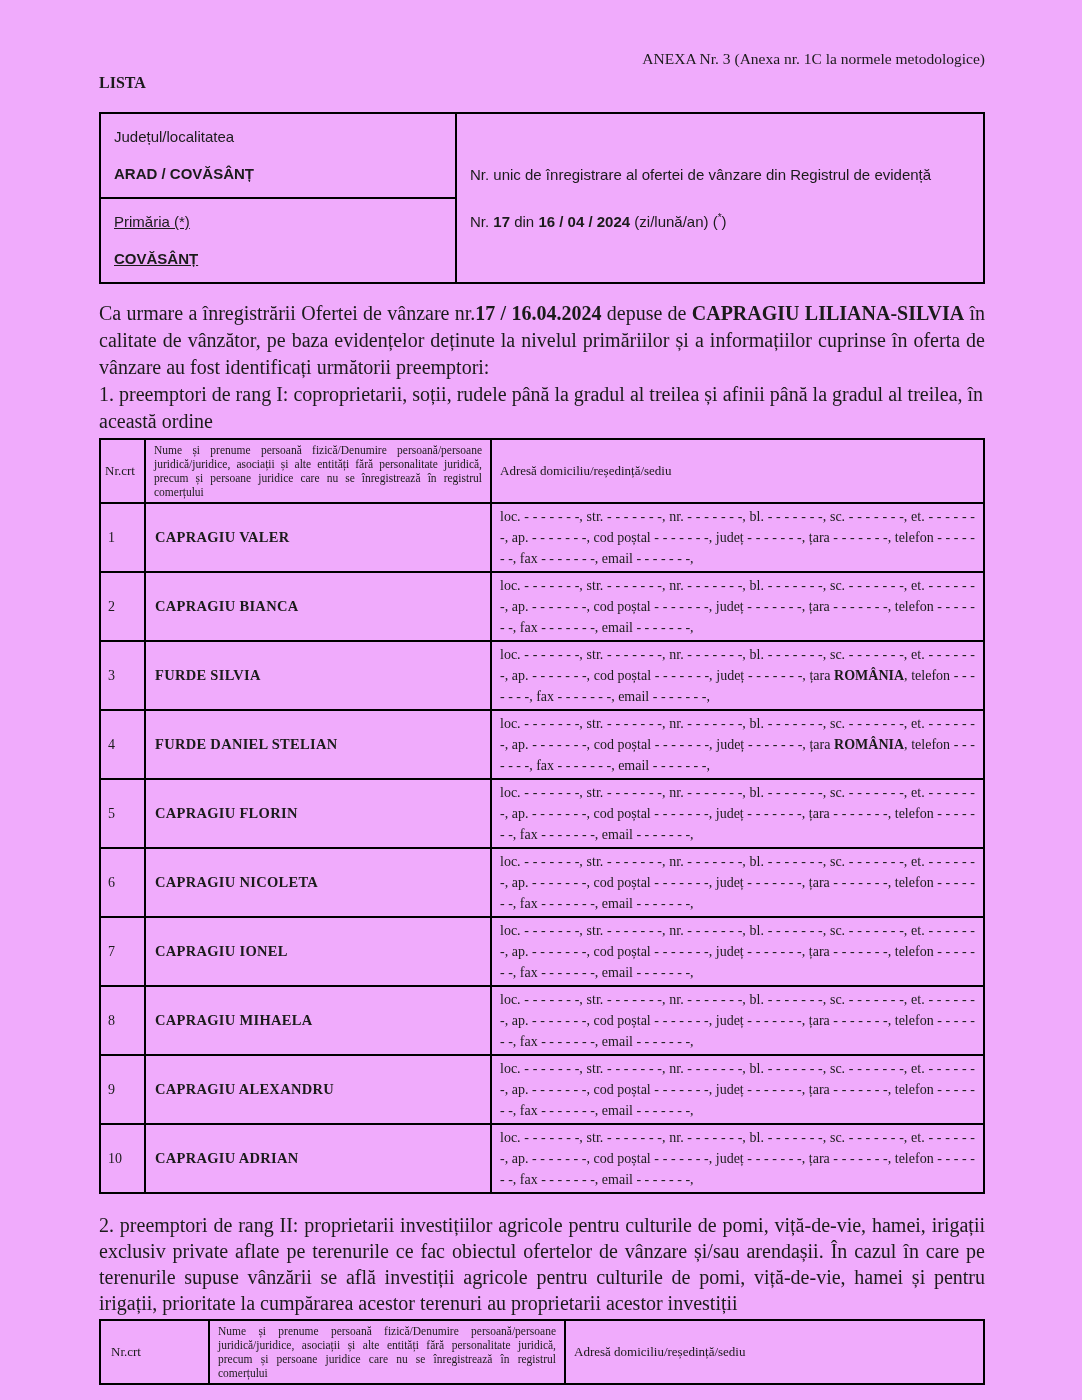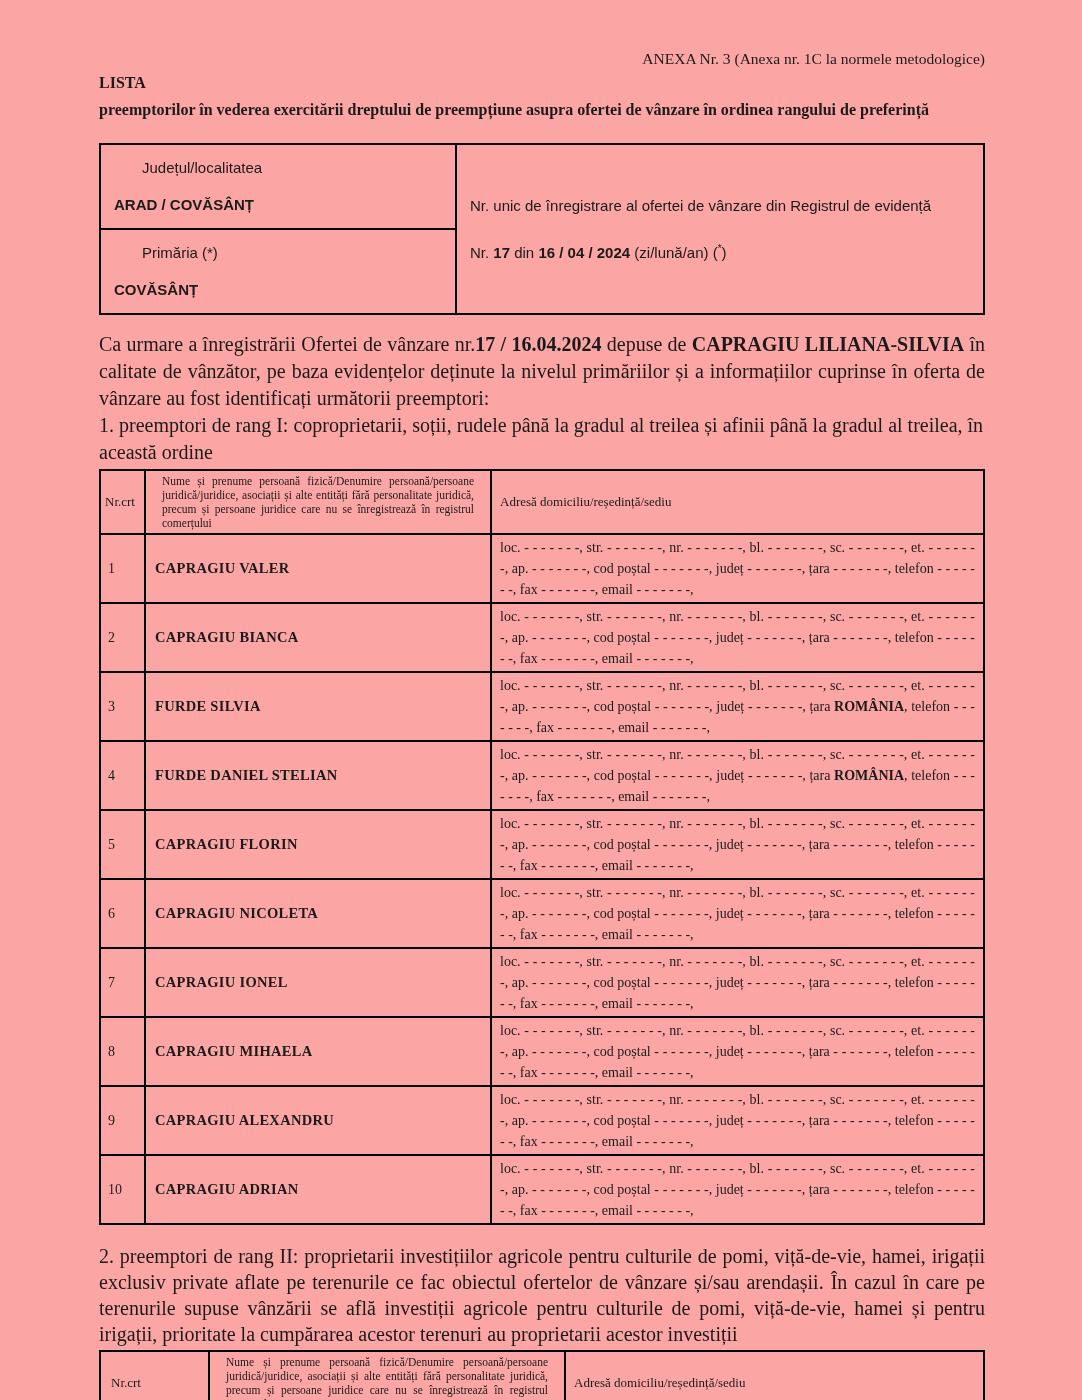--- a/index.html
+++ b/index.html
@@ -1,75 +1,74 @@
 <!DOCTYPE html>
 <html><head>
 <meta charset="utf-8">
 <style>
   html,body{margin:0;padding:0;background:#ffffff;}
   .page{
     position:relative;
     width:1082px;height:1400px;
-    background:#fca5a5;color:#1b1b1b;
+    background:#f0abfc;color:#1b1b1b;
     font-family:"Liberation Serif", serif;
     box-sizing:border-box;
     padding:0 97px 0 99px;
     overflow:hidden;
   }
   .b{font-weight:bold;}
   
   .hdr-right{text-align:right;font-size:15.5px;}
   .anexa-line{padding-top:50px;}
   .reg-line{margin-top:26px;}
   
   .title-block{font-weight:bold;font-size:16px;}
   .t1{margin-top:6px;}
   .t2{margin-top:4px;line-height:27px;}
   
   .info-box{width:100%;border-collapse:collapse;table-layout:fixed;margin-top:20px;
     font-family:"Liberation Sans", sans-serif;font-size:15px;}
   .info-box td{border:2px solid #000;vertical-align:middle;padding:8px 13px;box-sizing:border-box;}
   .ib-left{width:356px;line-height:30px;}
-  .ib-left .cell-top{font-weight:normal;margin-left:28px;}
+  .ib-left .cell-top{font-weight:normal;}
   .ib-left .cell-val{font-weight:bold;margin-top:7px;}
   .ib-r1 td{height:70px;}
-  .ib-r2 td{height:65px;}
+  .ib-r2 td{height:65px;text-decoration:underline;}
   .ib-right{line-height:43px;}
   .ib-right .jtext{text-align:justify;}
   
   .para{font-size:20px;line-height:27px;text-align:justify;margin:16px 0 0 0;}
   .rang-line{margin:0;text-align:left;}
   .p2{margin-top:18px;line-height:26px;}
   
   .main{width:100%;border-collapse:collapse;table-layout:fixed;margin-top:3px;}
   .main td{border:2px solid #000;box-sizing:border-box;vertical-align:middle;}
   .head-row td{height:53px;}
   .t2tab .head-row td{height:43px;}
   .h-nr{font-size:13px;padding:2px 4px;margin-left:38px;}
   .t2tab .h-nr{padding-left:10px;}
-  .h-name{font-size:11.5px;line-height:14px;text-align:justify;padding:3px 16px;vertical-align:middle;}
+  .h-name{font-size:11.5px;line-height:14px;text-align:justify;padding:3px 8px;vertical-align:middle;}
   .h-addr{font-size:13px;padding:3px 8px;}
   .data-row td{height:66px;}
   .num-cell{font-size:14px;padding-left:7px;}
   .name-cell{font-weight:bold;font-size:14.5px;padding-left:9px;letter-spacing:0.3px;border-radius:17px;}
   .addr-cell{font-size:14px;line-height:21px;padding:2px 8px;text-align:justify;margin-top:33px;}
   sup{font-size:10px;}
 </style>
 </head>
 <body>
 
 <div class="page">
 
   <div class="hdr-right">
     <div class="anexa-line">ANEXA Nr. 3 (Anexa nr. 1C la normele metodologice)</div>
   </div>
 
   <div class="title-block">
     <div class="t1">LISTA</div>
-    <div class="t2">preemptorilor în vederea exercitării dreptului de preempțiune asupra ofertei de vânzare în ordinea rangului de preferință</div>
   </div>
 
   <table class="info-box">
     <tbody>
         <tr class="ib-r1">
       <td class="ib-left">
         <div class="cell-top">Județul/localitatea</div>
         <div class="cell-val"><span class="b">ARAD</span><span> / </span><span class="b">COVĂSÂNȚ</span></div>
       </td>
       <td class="ib-right" rowspan="2">

